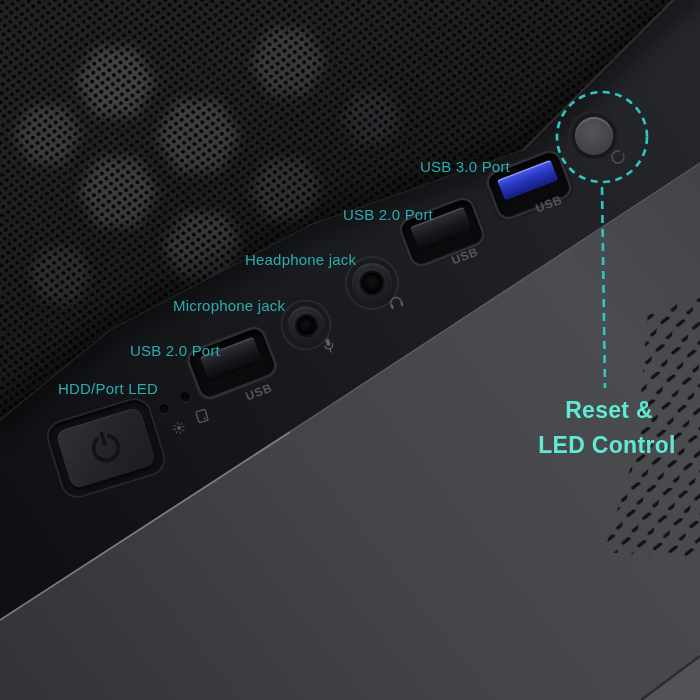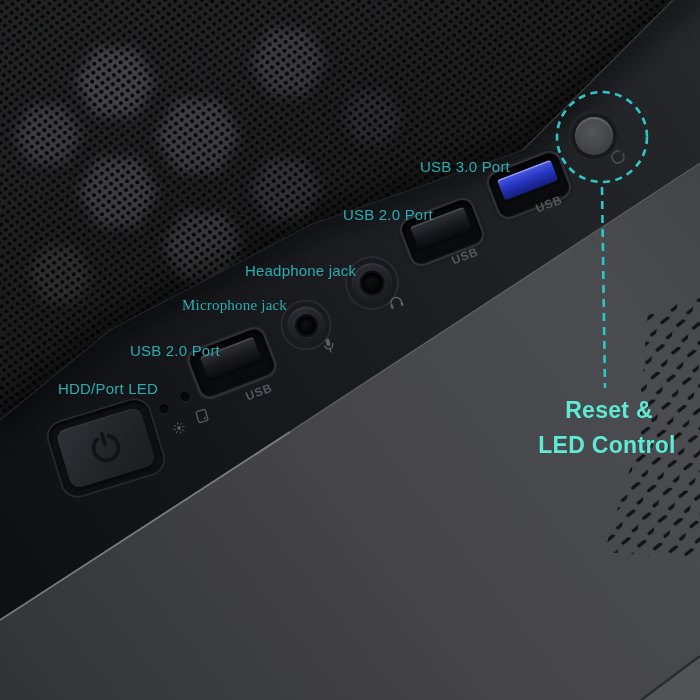--- a/index.html
+++ b/index.html
@@ -251,21 +251,21 @@
     <path d="M 2.6 -5.4 A 6 6 0 1 0 5.8 -1.4" fill="none" stroke="#46484c" stroke-width="1.8" stroke-linecap="round"></path>
   </svg>
 
   <svg id="overlay" width="700" height="700" viewBox="0 0 700 700">
     <circle cx="602" cy="137" r="45" fill="none" stroke="#2dc8c5" stroke-width="2.6" stroke-dasharray="7 5.5"></circle>
     <line x1="602" y1="187" x2="605" y2="388" stroke="#2dc8c5" stroke-width="2.6" stroke-dasharray="8 6"></line>
   </svg>
 
   <div class="lbl" style="left:420px;top:158px;">USB 3.0 Port</div>
   <div class="lbl" style="left:343px;top:206px;">USB 2.0 Port</div>
-  <div class="lbl" style="left:245px;top:251px;margin-top:11px;">Headphone jack</div>
-  <div class="lbl" style="left:182px;top:297px;font-family:Liberation Serif, serif;">Microphone jack</div>
+  <div class="lbl" style="left:245px;top:251px;">Headphone jack</div>
+  <div class="lbl" style="left:173px;top:297px;">Microphone jack</div>
   <div class="lbl" style="left:130px;top:342px;">USB 2.0 Port</div>
   <div class="lbl" style="left:58px;top:380px;">HDD/Port LED</div>
 
   <div class="caption" style="left:609px;top:397px;">Reset &amp;</div>
   <div class="caption" style="left:607px;top:432px;text-align:right;">LED Control</div>
 
 </div>
 
 </body></html>

